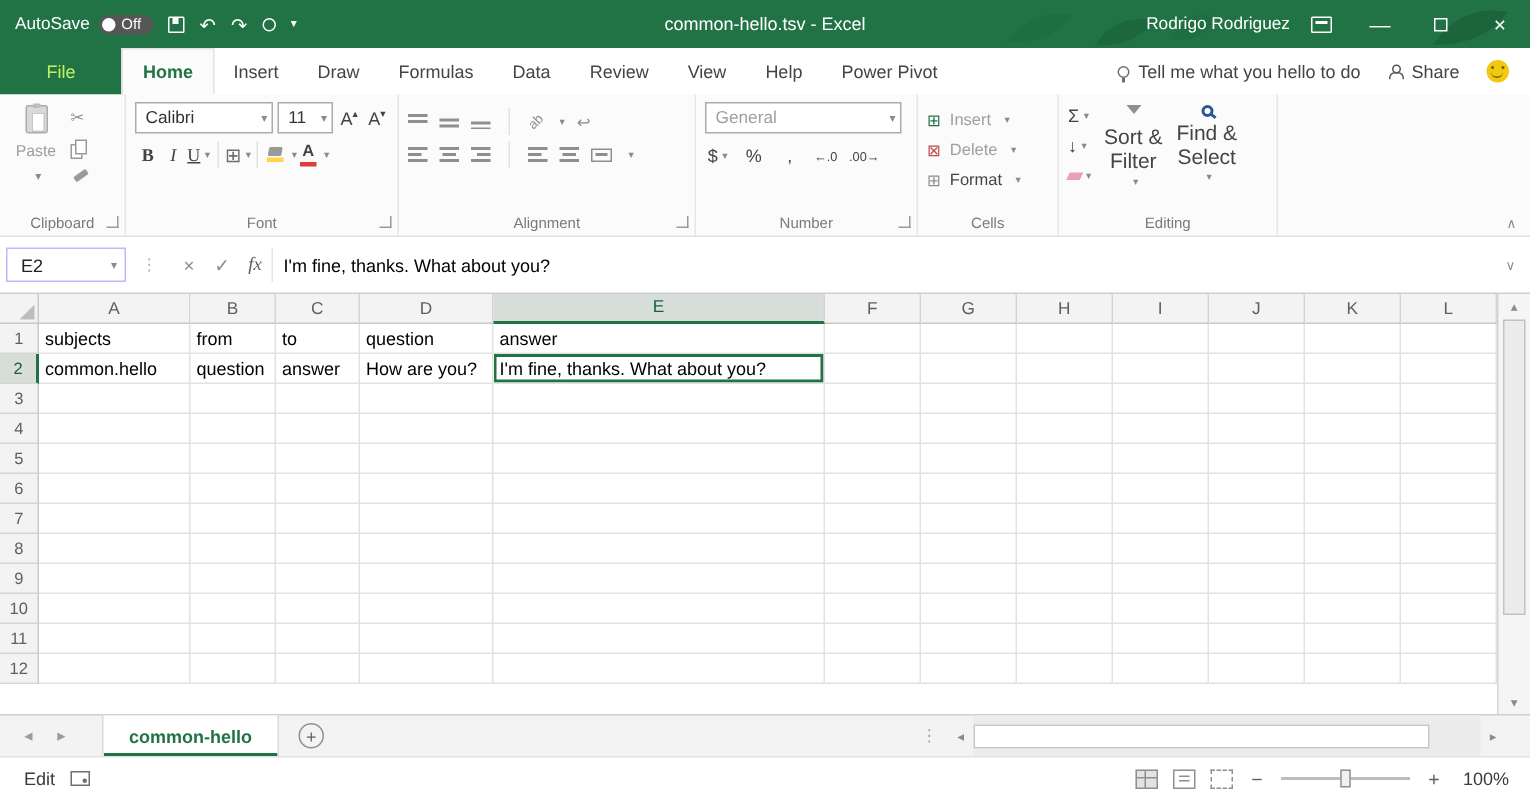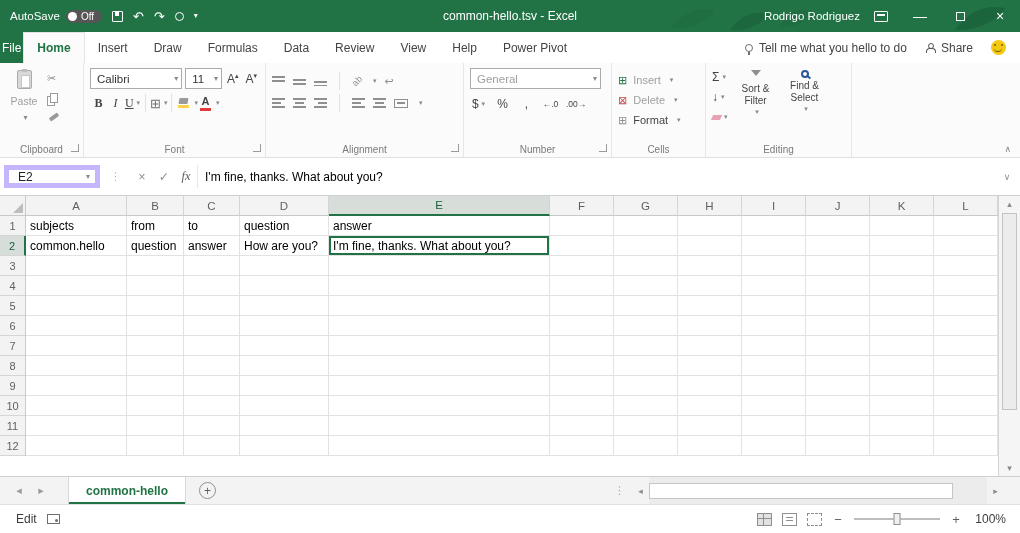--- a/index.html
+++ b/index.html
@@ -23,21 +23,21 @@
   .user{font-size:11.5px;margin-right:14px}
   .ribbonopt{width:14px;height:11px;border:1px solid #fff;border-radius:1px;display:inline-block;margin-right:12px;position:relative}
   .ribbonopt::after{content:'';position:absolute;top:2px;left:2px;right:2px;height:2px;background:#fff}
   .winbtn{width:40px;height:32px;display:flex;align-items:center;justify-content:center;font-size:14px;cursor:default}
   .maxrect{width:9px;height:9px;border:1px solid #fff;display:inline-block}
 
   
   .tabrow{height:31px;display:flex;align-items:stretch;background:#fff;font-size:12px}
   .tabs{display:flex;align-items:stretch}
   .rtab{display:flex;align-items:center;padding:0 13px;color:#444}
-  .rtab.file{background:#217346;color:#ffffff;padding:0 2px}
+  .rtab.file{background:#217346;color:#bef264;padding:0 31px}
   .rtab.active{color:#217346;font-weight:700;background:#fbfbfb;border:1px solid #e3e3e3;border-bottom:none}
   .tab-right{margin-left:auto;display:flex;align-items:center;gap:18px;padding-right:14px;color:#444}
   .tellme,.share{display:flex;align-items:center;gap:6px}
   .bulb{width:8px;height:8px;border:1px solid #6f6f6f;border-radius:50%;position:relative;display:inline-block}
   .bulb::after{content:'';position:absolute;left:2px;bottom:-4px;width:2px;height:3px;background:#6f6f6f}
   .share-ic{width:10px;height:10px;position:relative;display:inline-block}
   .share-ic::before{content:'';position:absolute;top:0;left:3px;width:4px;height:4px;border-radius:50%;border:1px solid #555}
   .share-ic::after{content:'';position:absolute;bottom:0;left:1px;width:8px;height:4px;border:1px solid #555;border-bottom:none;border-radius:4px 4px 0 0}
   .smiley{width:15px;height:15px;border-radius:50%;background:#f2c811;position:relative;display:inline-block}
   .smiley::before{content:'';position:absolute;top:4px;left:3px;width:2px;height:2px;background:#7a5b00;border-radius:50%;box-shadow:7px 0 0 #7a5b00}
@@ -114,29 +114,29 @@
 
   .g-cells{width:94px;padding-top:7px}
   .cellico{font-size:11px}
   .green{color:#217346}.redic{color:#c0504d}.grayic{color:#8f8f8f}
 
   .g-editing{width:146px;flex-direction:row;gap:3px;padding-top:6px}
   .minicol2{display:flex;flex-direction:column;gap:4px;margin-right:2px}
   .mini2{display:flex;align-items:center;font-size:12px;color:#444;height:16px}
   .eraser{width:9px;height:5px;background:#e8a0b4;transform:skewX(-25deg);display:inline-block}
   .bigbtn{width:46px;display:flex;flex-direction:column;align-items:center;gap:2px;text-align:center;padding-top:1px}
-  .biglabel{font-size:10px;line-height:1.15;color:#444}
+  .biglabel{font-size:14px;line-height:1.15;color:#444}
   .funnel{width:0;height:0;border:5px solid transparent;border-top:6px solid #8f8f8f;display:inline-block}
   .mag{width:8px;height:8px;border:2px solid #2b579a;border-radius:50%;position:relative;display:inline-block}
   .mag::after{content:'';position:absolute;width:5px;height:2px;background:#2b579a;transform:rotate(40deg);right:-4px;bottom:-2px}
   .collapse{position:absolute;right:9px;bottom:3px;font-size:9px;color:#8a8a8a}
 
   
   .fbar{height:38px;display:flex;align-items:center;background:#fff;border-bottom:1px solid #cfcfcf;padding:0 4px}
-  .namebox{width:96px;height:23px;border:5px solid #c4b5fd;display:flex;align-items:center;padding:0 5px 0 9px;font-size:12px;color:#222;background:#fff}
+  .namebox{width:80px;height:23px;border:1px solid #c4b5fd;display:flex;align-items:center;padding:0 5px 0 9px;font-size:12px;color:#222;background:#fff}
   .namebox .arr{margin-left:auto}
   .fdots{color:#b3b3b3;font-size:11px;margin:0 10px}
   .fbtn{width:22px;height:23px;display:flex;align-items:center;justify-content:center;font-size:12.5px;color:#8f8f8f}
   .fx{font-family:"Liberation Serif",serif;font-style:italic;color:#5f5f5f}
   .finput{flex:1;height:23px;border-left:1px solid #e6e6e6;display:flex;align-items:center;padding-left:7px;font-size:12px;color:#000;background:#fff;white-space:nowrap;overflow:hidden}
   .fexp{width:18px;text-align:center;color:#8f8f8f;font-size:9px}
 
   
   .gridwrap{display:flex;height:280px}
   .gridmain{width:998px}

